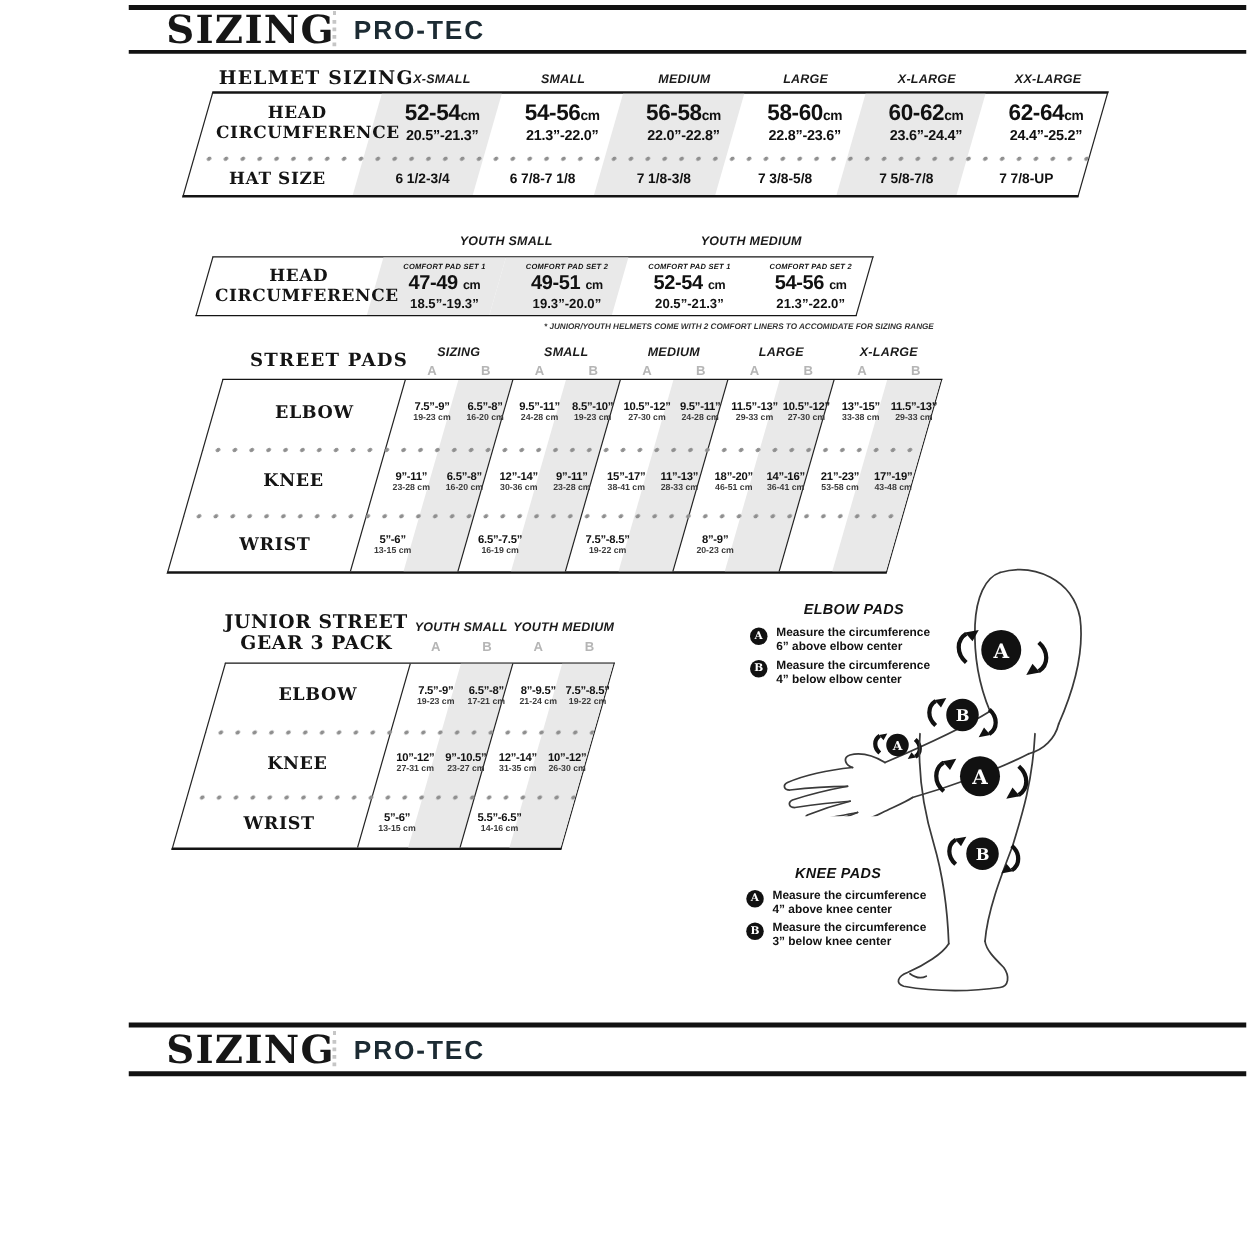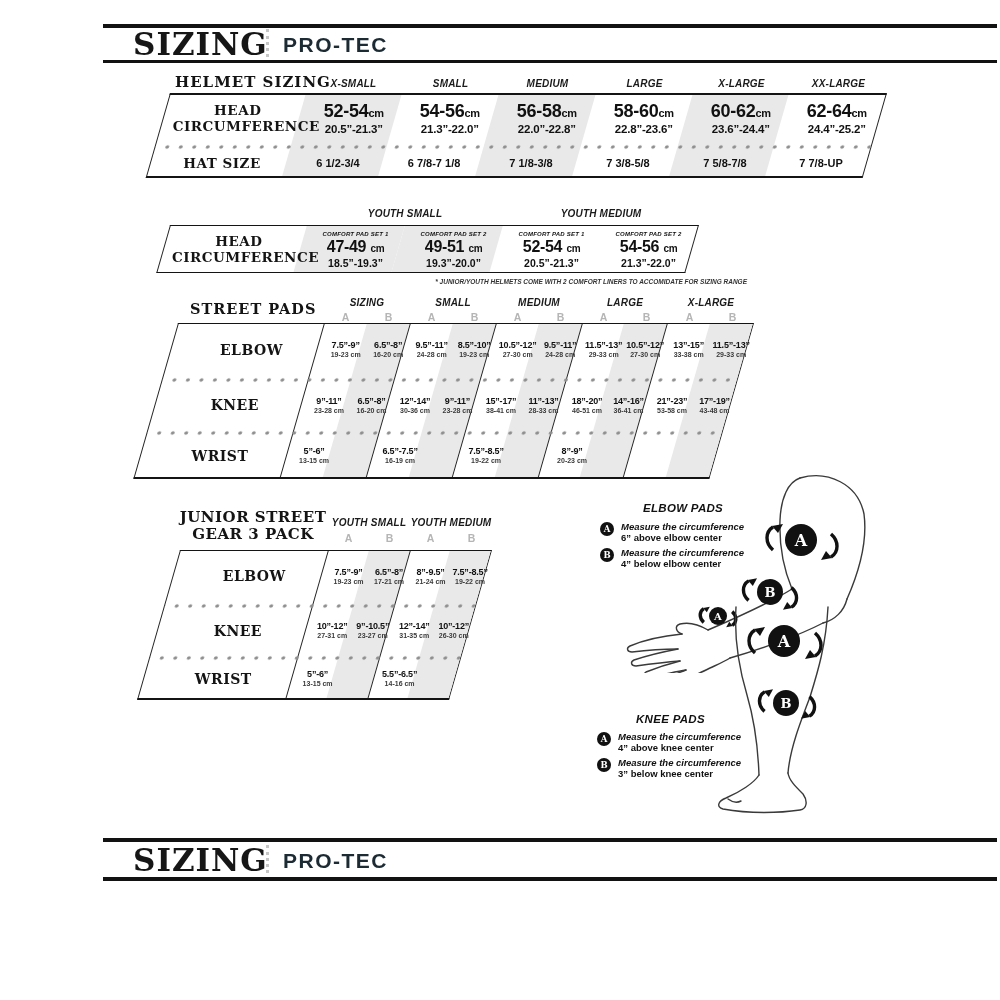--- a/index.html
+++ b/index.html
@@ -1,17 +1,17 @@
 <!DOCTYPE html>
 <html><head>
 <meta charset="utf-8">
 <style>
   * { margin:0; padding:0; box-sizing:border-box; }
   body { background:#fff; font-family:"Liberation Sans", sans-serif; color:#111; }
-  #page { position:relative; width:1000px; height:880px; background:#fff; overflow:hidden;margin-top:20px; }
+  #page { position:relative; width:1000px; height:880px; background:#fff; overflow:hidden; }
   .abs { position:absolute; white-space:nowrap; }
 
   
   .rule { position:absolute; background:#121212; }
 
   
   .sizing-word { font-family:"DejaVu Serif", serif; font-weight:bold; font-size:31px; letter-spacing:1px; color:#161616; }
   .brand-word  { font-weight:bold; font-size:21px; letter-spacing:1.5px; color:#1c2b33; }
   .hdr-divider { position:absolute; width:0; border-left:3px dotted #c6c6c6; }
 
@@ -47,21 +47,21 @@
   .inmed  { font-weight:bold; font-size:10.5px; line-height:12px; }
   .padset { font-weight:bold; font-style:italic; font-size:6px; line-height:8px; letter-spacing:.2px; }
   .fnote  { font-style:italic; font-weight:bold; font-size:6.5px; color:#333; }
 
   
   .pin { font-weight:bold; font-size:9px; line-height:10px; letter-spacing:-.2px; }
   .pcm { font-weight:bold; font-size:7px; line-height:9px; color:#3a3a3a; }
 
   
   .gtitle { font-weight:bold; font-style:italic; font-size:11.5px; letter-spacing:.3px; }
-  .gline1 { font-weight:bold; font-size:9.5px; line-height:11px;font-style:italic; }
+  .gline1 { font-weight:bold; font-size:9.5px; line-height:11px; }
   .gline2 { font-weight:bold; font-size:9.5px; line-height:11px; }
   .bullet { position:absolute; width:14px; height:14px; border-radius:50%; background:#111;
             color:#fff; font-family:"DejaVu Serif", serif; font-weight:bold; font-size:8.5px;
             display:flex; align-items:center; justify-content:center; }
   svg { position:absolute; pointer-events:none; }
   svg path, svg circle { vector-effect:non-scaling-stroke; }
 </style>
 </head>
 <body>
 
@@ -192,21 +192,21 @@
     <div class="pcol" style="width:98px;">
       <div class="cell" style="height:48px;">
           <div class="padset">COMFORT PAD SET 2</div>
           <div class="cmmed"><span>54-56</span> <span class="unit">cm</span></div>
           <div class="inmed">21.3”-22.0”</div>
         </div>
     </div>
   </div>
   <div class="abs fnote" style="left:300px; top:258px; width:447px; text-align:right;">* JUNIOR/YOUTH HELMETS COME WITH 2 COMFORT LINERS TO ACCOMIDATE FOR SIZING RANGE</div>
 
-  <div class="abs stitle" style="left:190px; top:280px; font-size:14.5px; letter-spacing:1px;">STREET PADS</div>
+  <div class="abs stitle" style="left:200px; top:280px; font-size:14.5px; letter-spacing:1px;">STREET PADS</div>
   <div class="abs" style="left:324px; top:277px; display:flex;">
     <div class="sizehd" style="width:86px;">SIZING</div>
     <div class="sizehd" style="width:86px;">SMALL</div>
     <div class="sizehd" style="width:86px;">MEDIUM</div>
     <div class="sizehd" style="width:86px;">LARGE</div>
     <div class="sizehd" style="width:86px;">X-LARGE</div>
   </div>
   <div class="abs" style="left:324px; top:291px; display:flex;">
     <div class="abhd" style="width:43px;">A</div>
     <div class="abhd" style="width:43px;">B</div>

